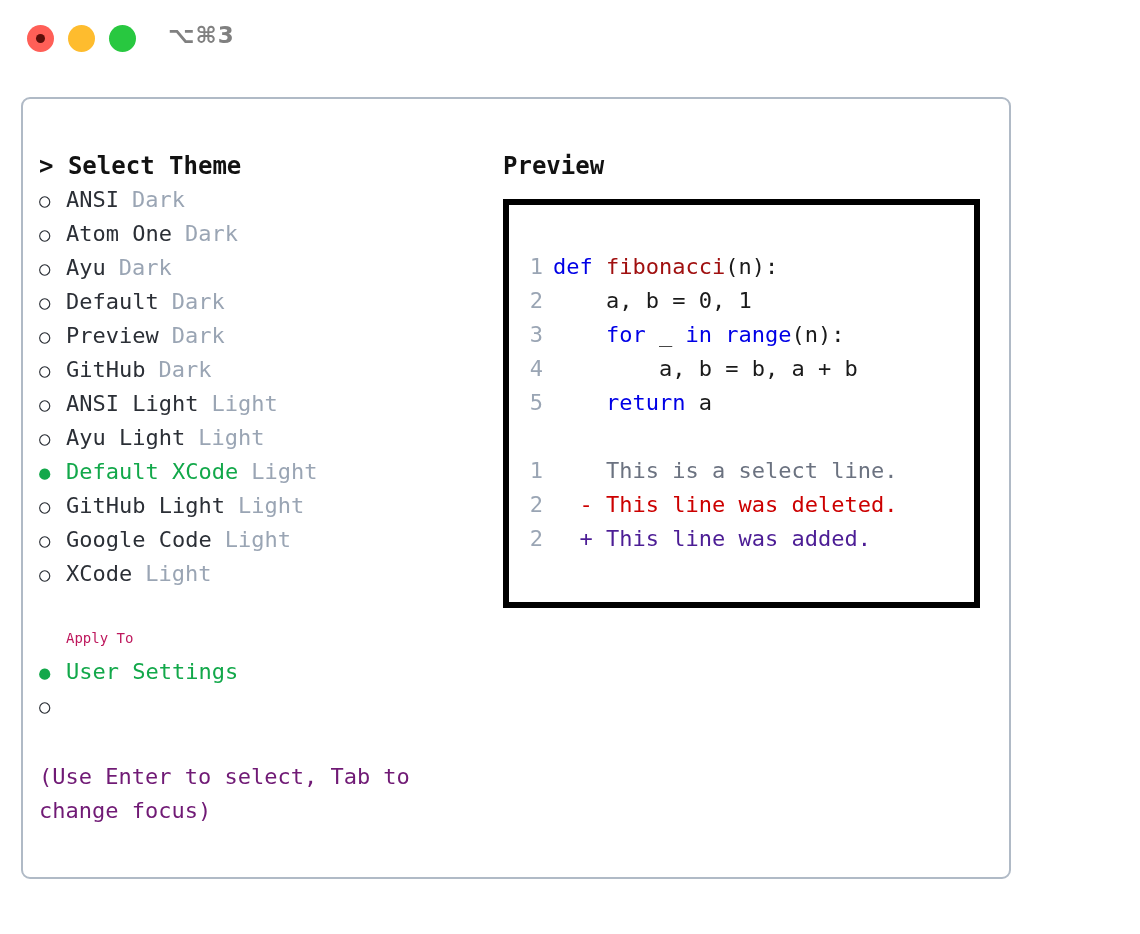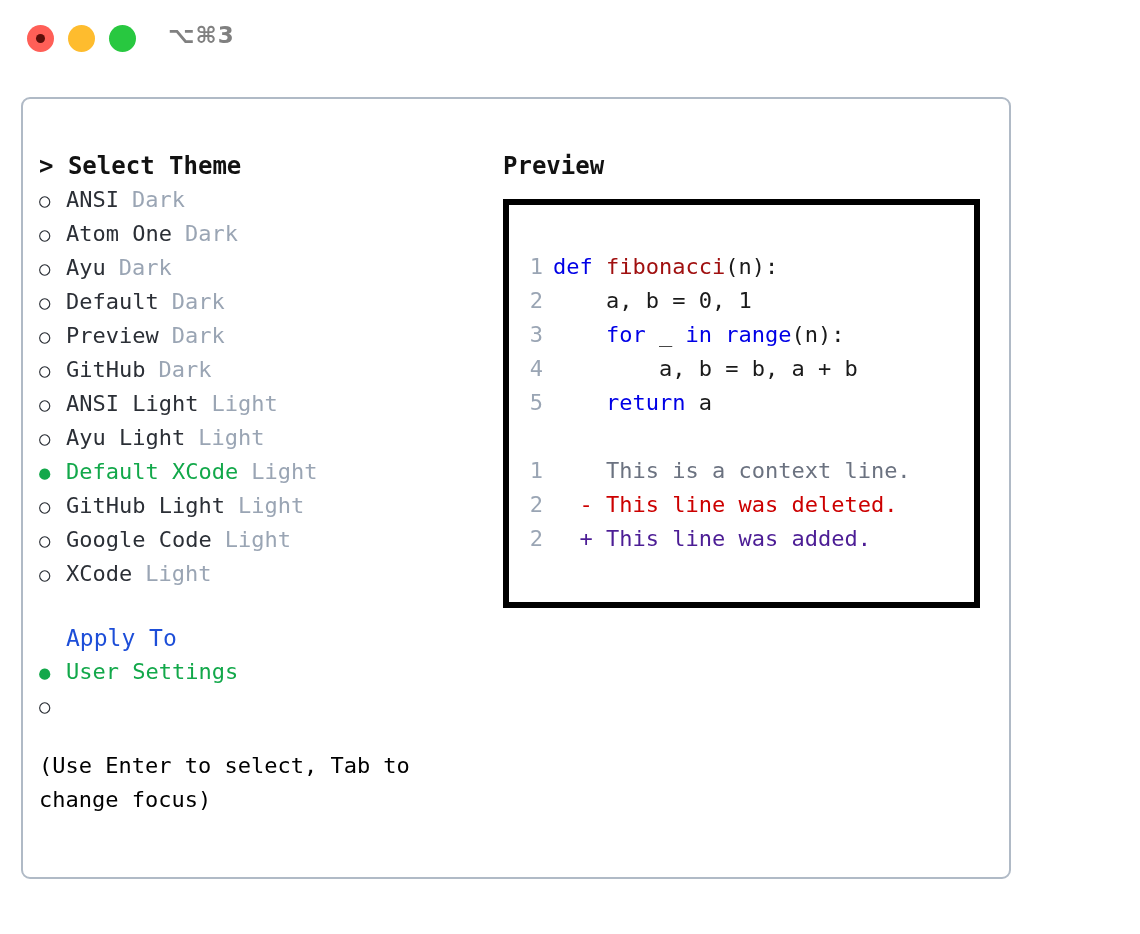--- a/index.html
+++ b/index.html
@@ -118,36 +118,37 @@
   .opt .label { color: #2b2f36; text-align: right; }
   .opt .kind {
     color: #9aa5b4;
     margin-left: 13px;
   }
   .opt.selected .marker,
   .opt.selected .label { color: #12a84a; }
   .opt.selected .kind  { color: #9aa5b4; }
 
   .section-title {
-    font-size: 23px;
-    color: #1d4ed8;
+    font-size: 14px;
+    color: #be185d;
     line-height: 34px;
     padding-left: 27px;
     white-space: pre;
   }
 
   .spacer-lg { height: 30px; }
   .spacer-md { height: 26px; }
 
   .hint {
     font-size: 22px;
-    color: #000000;
+    color: #701a75;
     line-height: 34px;
     width: 404px;
     white-space: pre-wrap;
+    margin-top: 11px;
   }
 
   
   .right-col {
     position: absolute;
     left: 480px;
     top: 50px;
     width: 480px;
   }
   .preview-header {
@@ -249,21 +250,21 @@
       <div class="preview-box">
         <div class="code-area">
           <div id="code-block">
               <div class="code-line"><span class="lineno">1</span><span class="code-body"><span class="kw">def </span><span class="fn">fibonacci</span><span class="pl">(n):</span></span></div>
               <div class="code-line"><span class="lineno">2</span><span class="code-body"><span class="pl">    a, b = 0, 1</span></span></div>
               <div class="code-line"><span class="lineno">3</span><span class="code-body"><span class="pl">    </span><span class="kw">for</span><span class="pl"> _ </span><span class="kw">in</span><span class="pl"> </span><span class="kw">range</span><span class="pl">(n):</span></span></div>
               <div class="code-line"><span class="lineno">4</span><span class="code-body"><span class="pl">        a, b = b, a + b</span></span></div>
               <div class="code-line"><span class="lineno">5</span><span class="code-body"><span class="pl">    </span><span class="kw">return</span><span class="pl"> a</span></span></div>
             </div>
           <div class="diff-area" id="diff-block">
-              <div class="code-line"><span class="lineno">1</span><span class="code-body diff-ctx">    This is a context line.</span></div>
+              <div class="code-line"><span class="lineno">1</span><span class="code-body diff-ctx">    This is a select line.</span></div>
               <div class="code-line"><span class="lineno">2</span><span class="code-body diff-del">  - This line was deleted.</span></div>
               <div class="code-line"><span class="lineno">2</span><span class="code-body diff-add">  + This line was added.</span></div>
             </div>
         </div>
       </div>
     </div>
 
   </div>
 </div>
 

